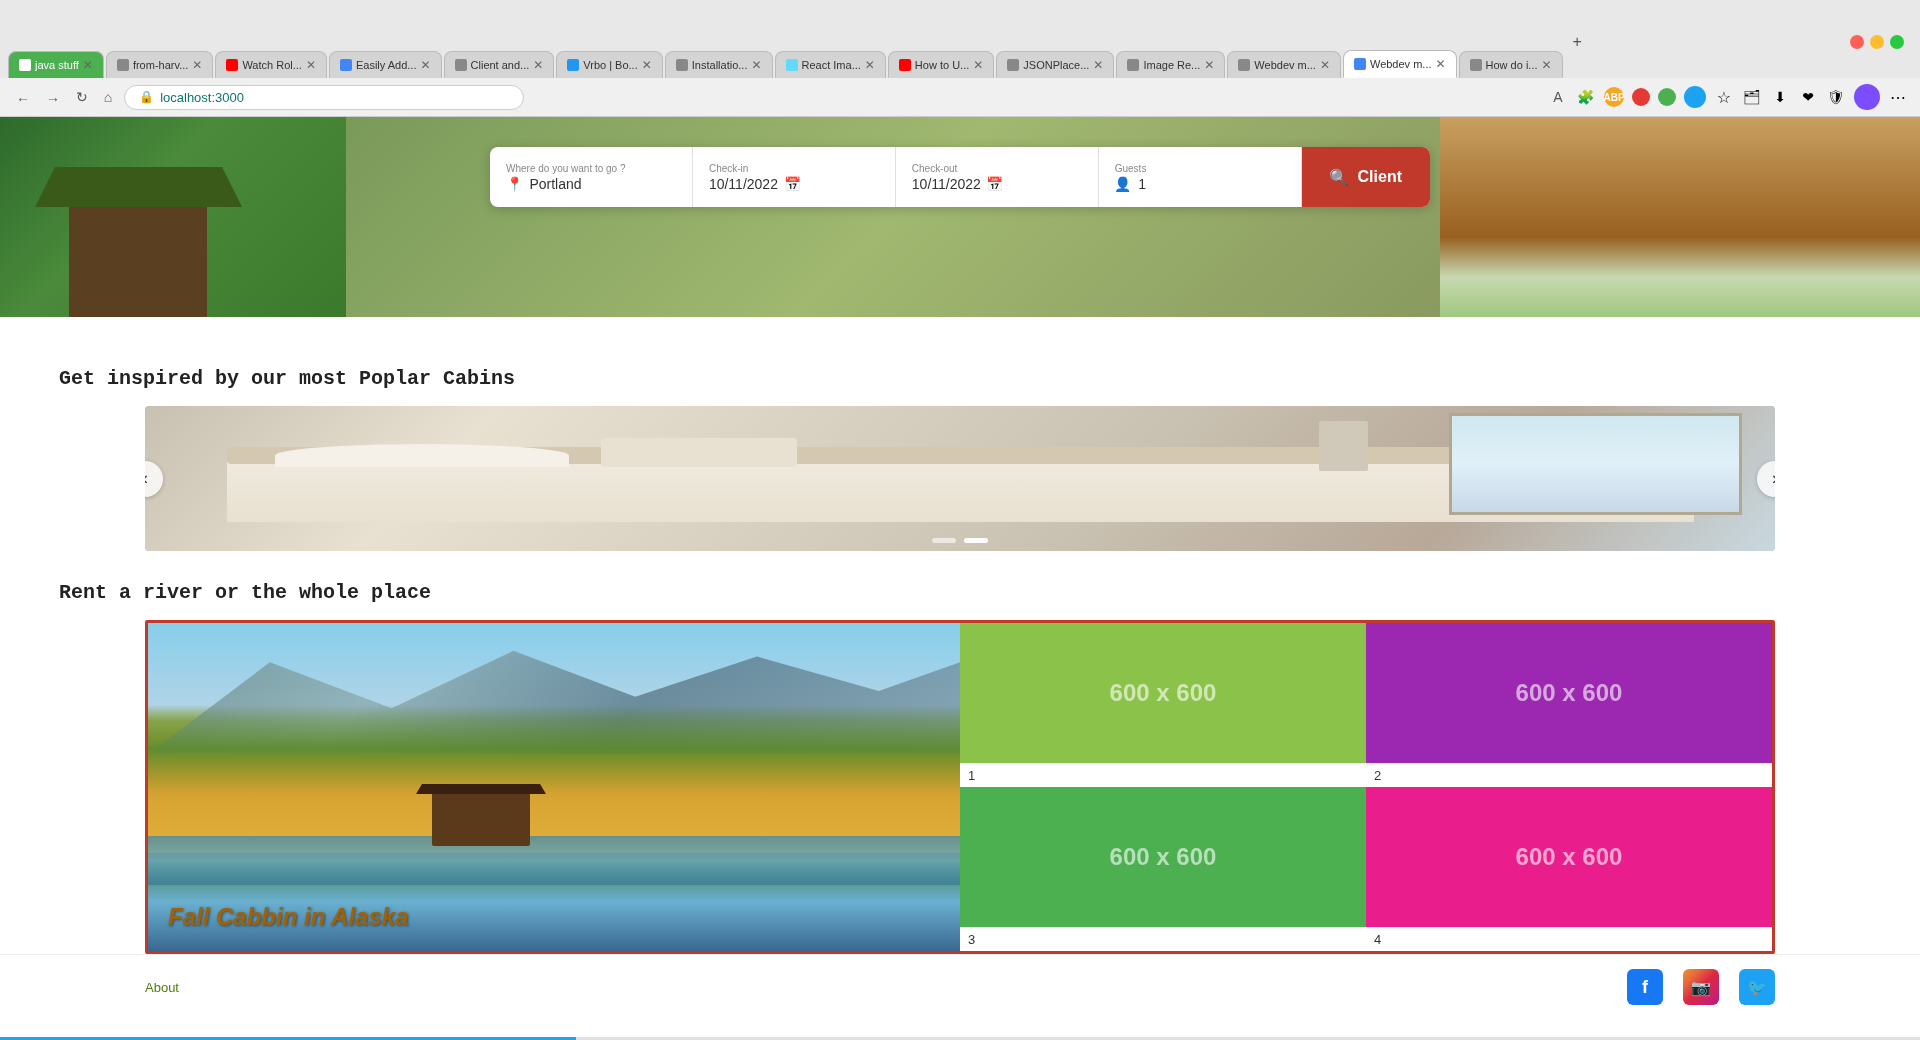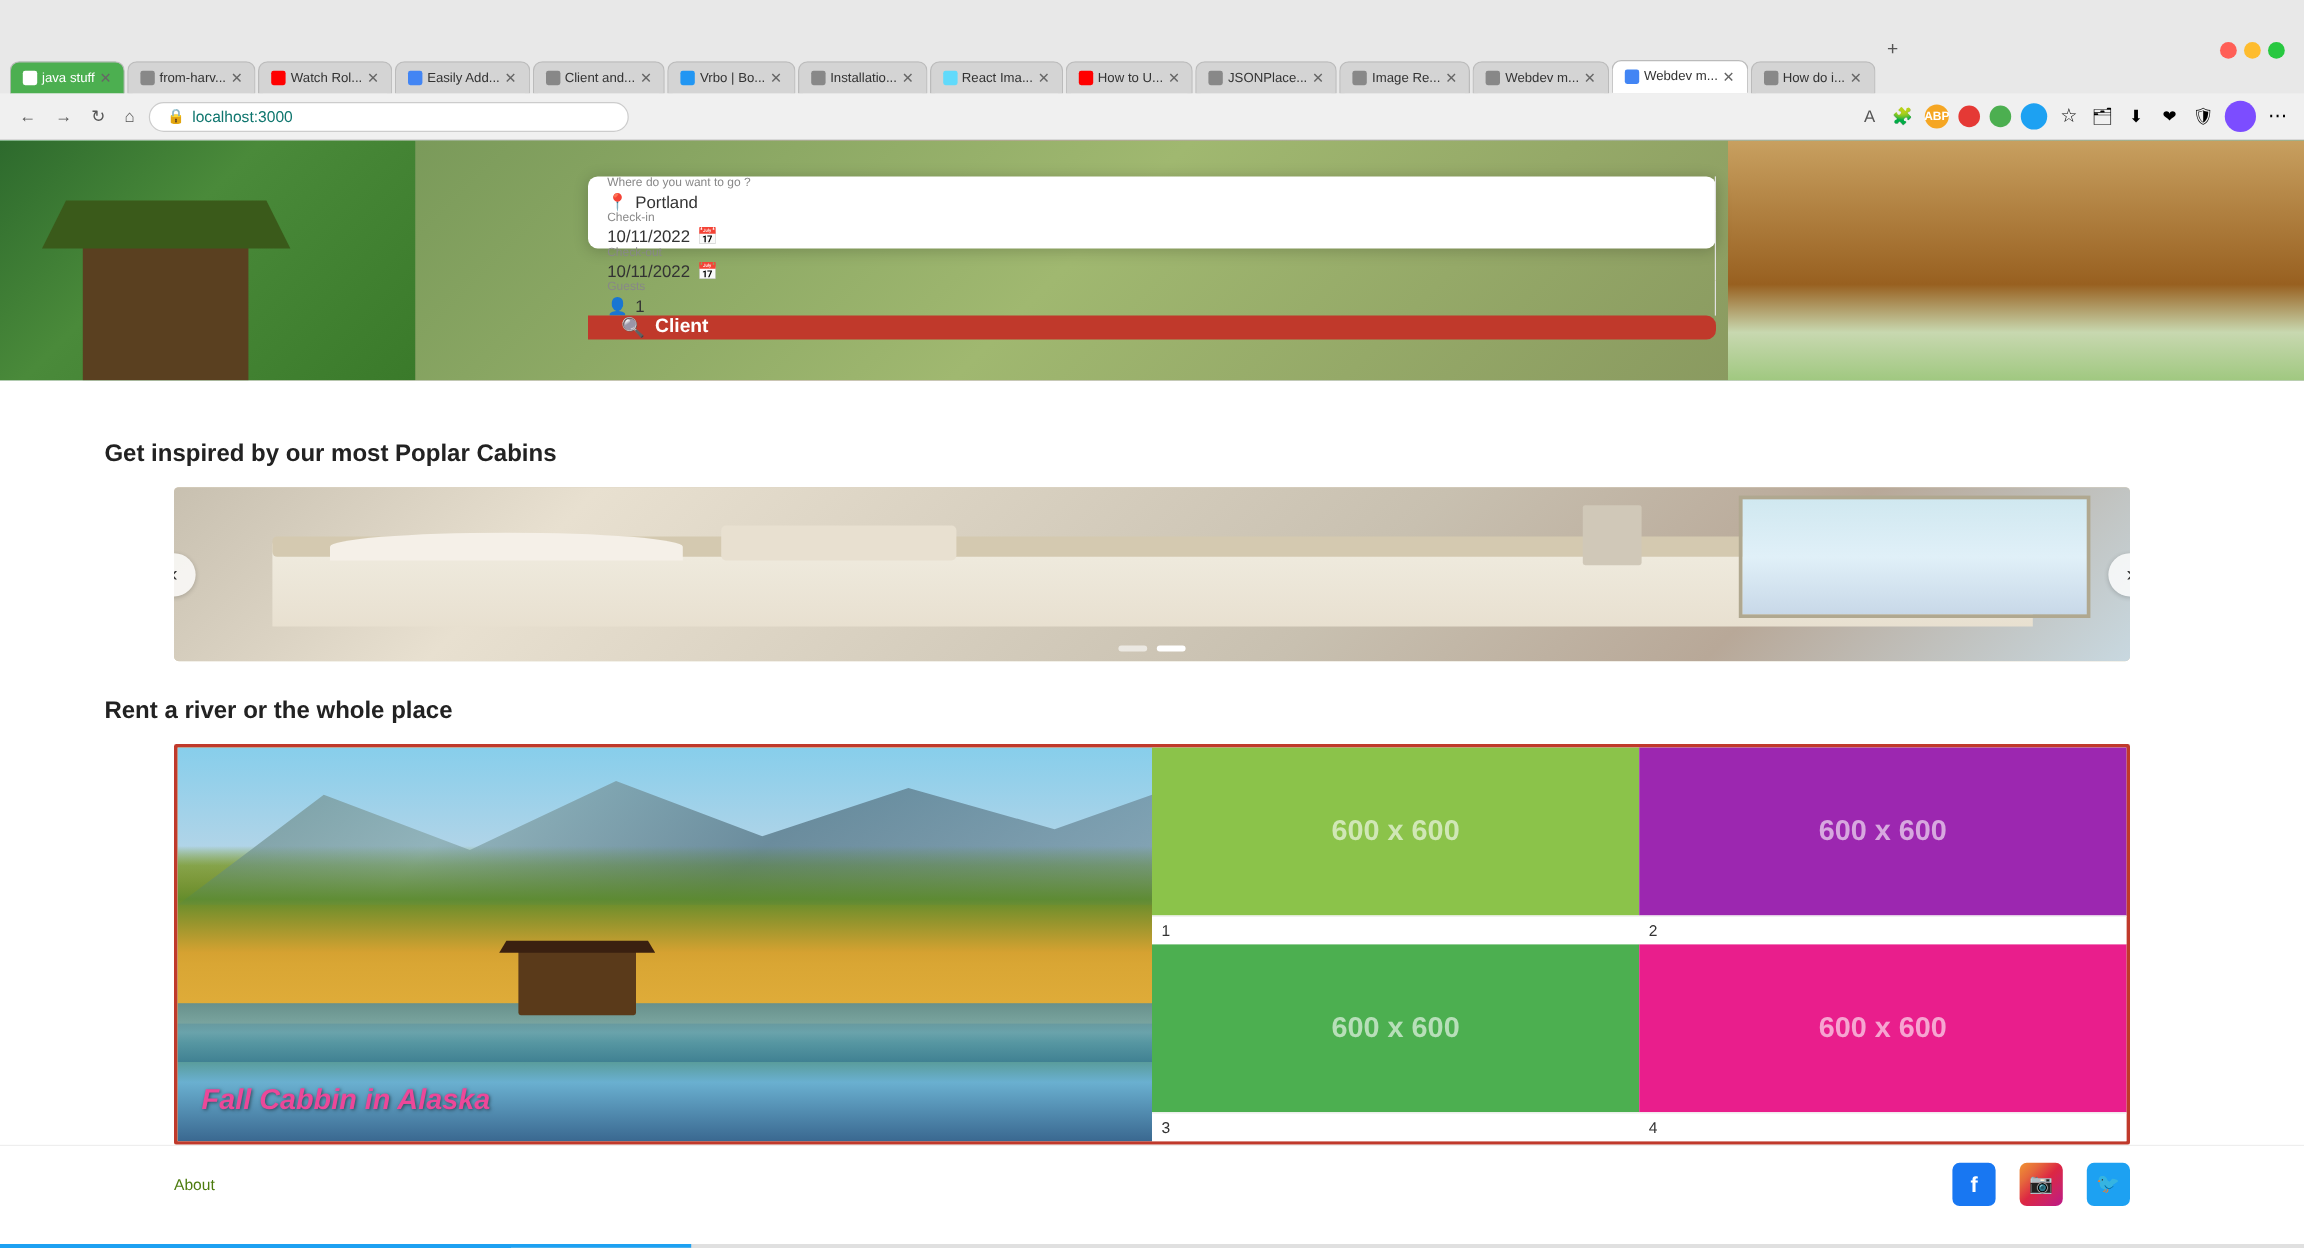--- a/index.html
+++ b/index.html
@@ -136,21 +136,20 @@
       justify-content: center;
     }
     .search-bar {
       background: #fff;
       border-radius: 8px;
       box-shadow: 0 2px 12px rgba(0,0,0,0.2);
       display: flex;
       align-items: stretch;
       width: 940px;
       height: 60px;
-      flex-direction: column;
     }
     .search-field-inner {
       display: flex;
       flex-direction: column;
       justify-content: center;
       height: 100%;
       padding: 0 16px;
       border-right: 1px solid #e0e0e0;
       flex: 1;
     }
@@ -184,21 +183,22 @@
     
     .content-area {
       margin-top: 140px;
       padding: 20px 0;
     }
     .section-title {
       font-size: 20px;
       font-weight: bold;
       color: #222;
       margin-bottom: 16px;
-      padding: 0 87px;
+      padding: 0 59px;
+      font-family: Liberation Mono, monospace;
     }
 
     
     .carousel-section {
       padding: 0 145px;
       margin-bottom: 30px;
     }
     .carousel-container {
       position: relative;
       width: 100%;
@@ -273,21 +273,21 @@
       bottom: 0;
       left: 0;
       right: 0;
       height: 50%;
       background: linear-gradient(0deg, rgba(0,0,0,0.5) 0%, transparent 100%);
     }
     .rent-main-overlay {
       position: absolute;
       bottom: 20px;
       left: 20px;
-      color: #ec4899;
+      color: #a16207;
     }
     .rent-main-title {
       font-size: 24px;
       font-weight: bold;
       font-style: italic;
       text-shadow: 1px 1px 3px rgba(0,0,0,0.5);
     }
     .rent-main-desc {
       font-size: 12px;
       margin-top: 6px;

